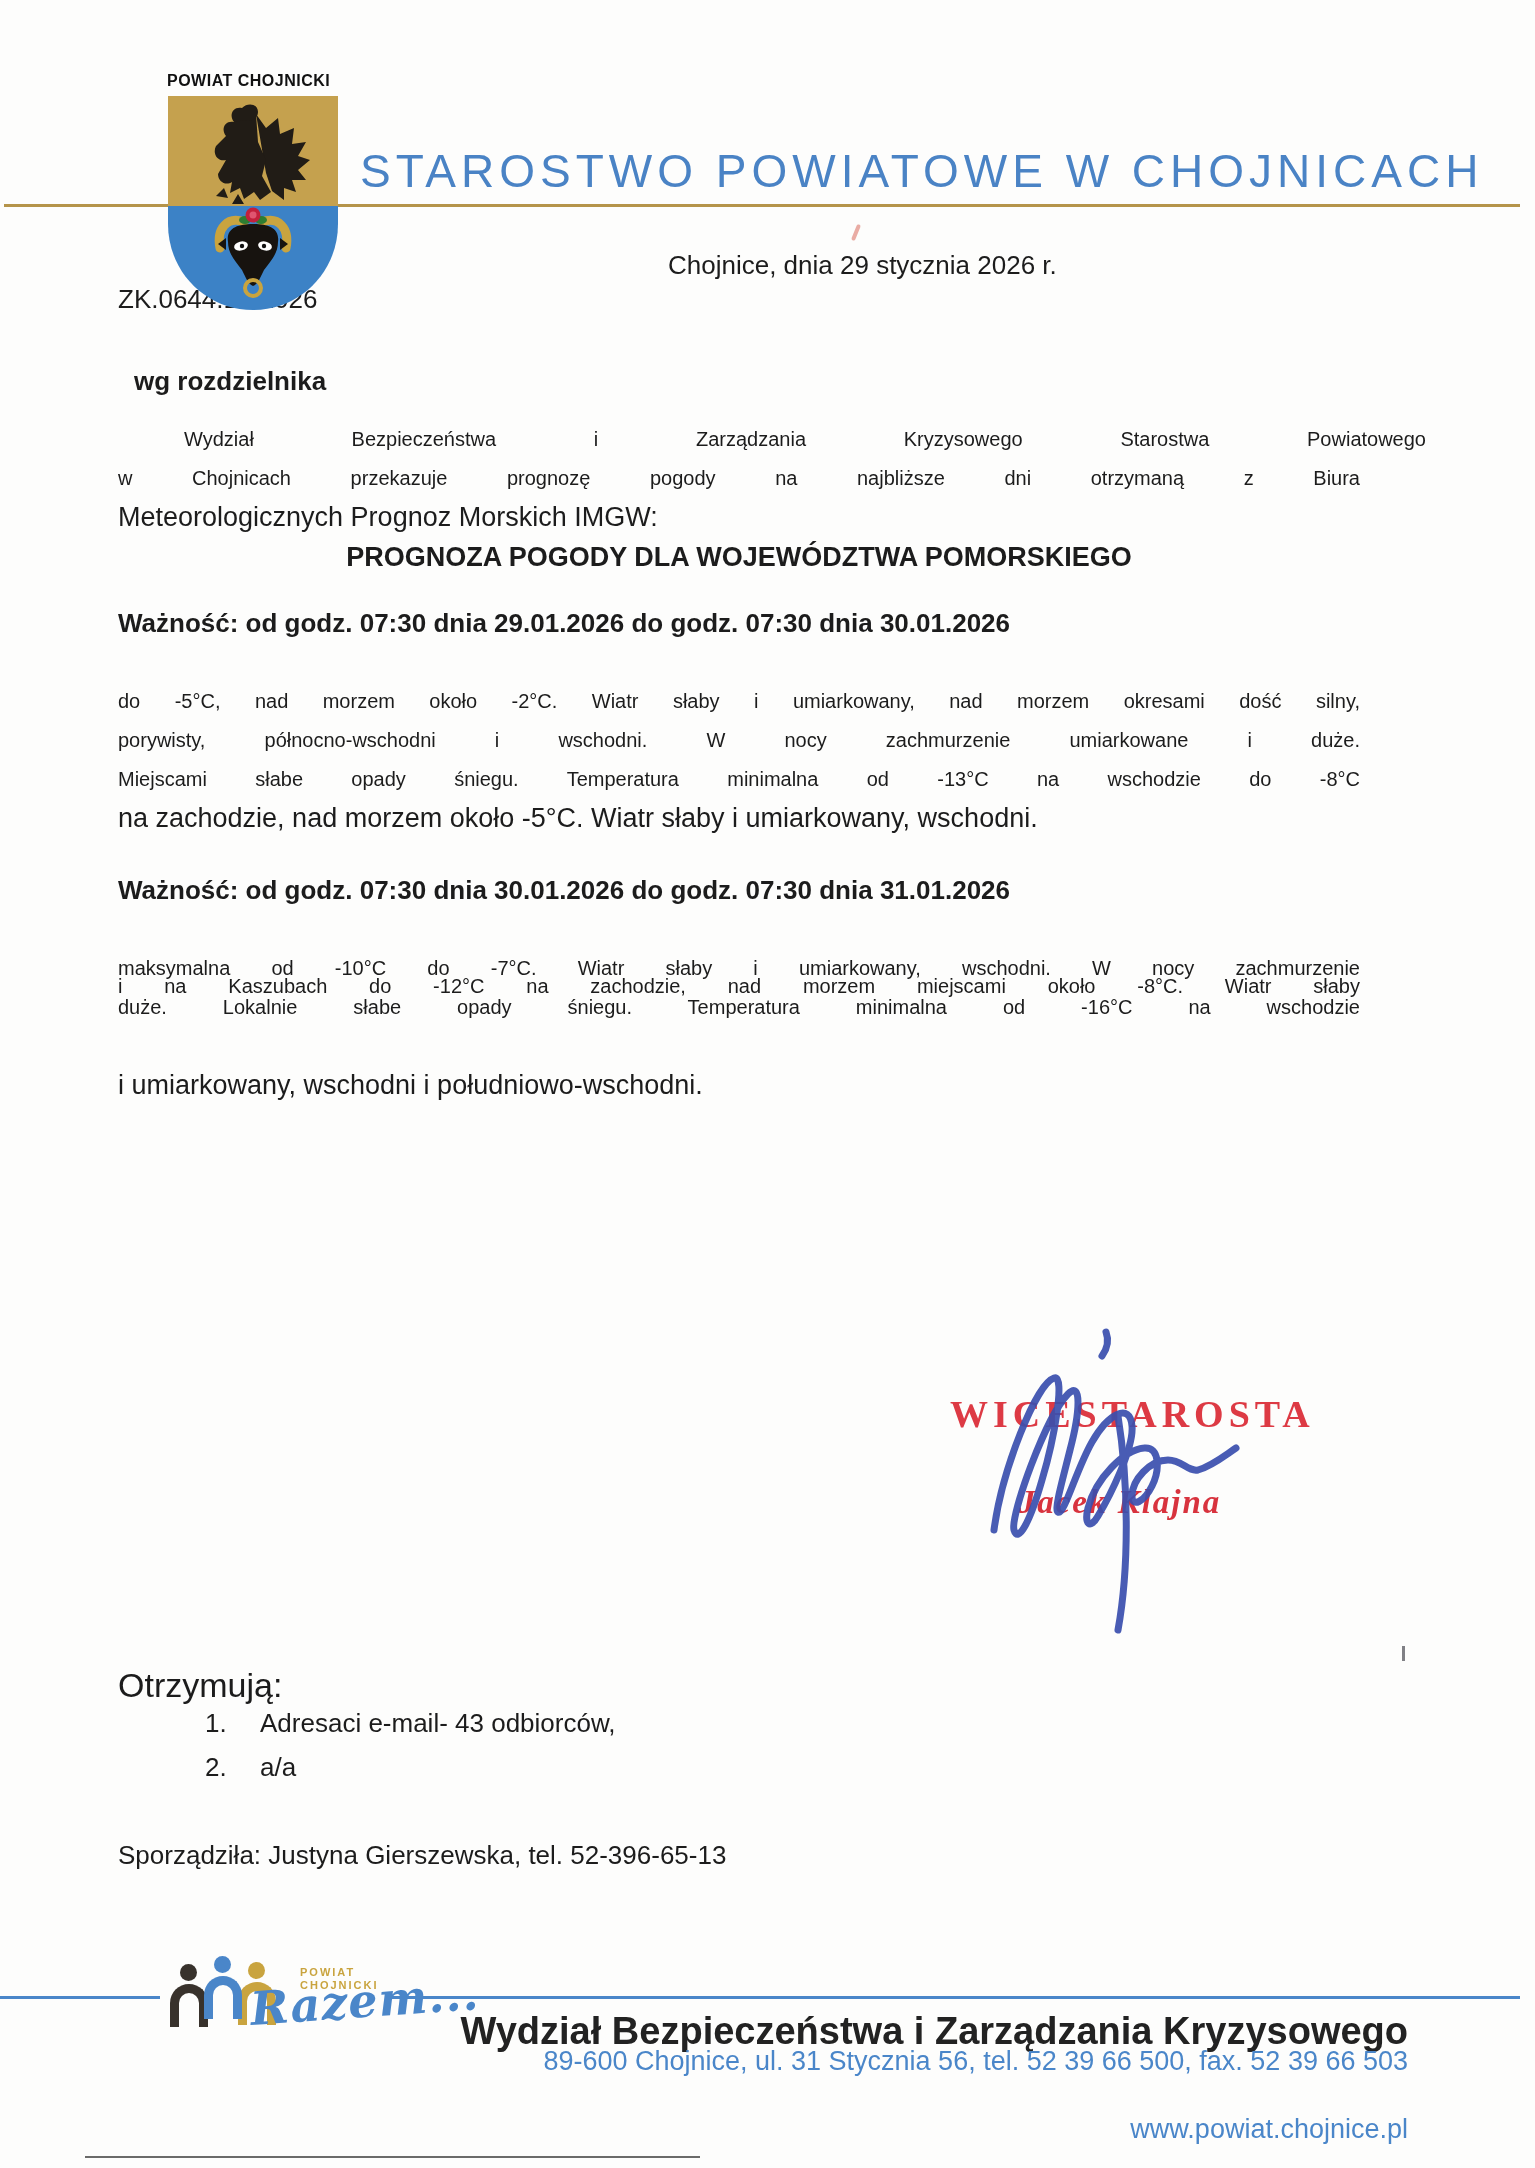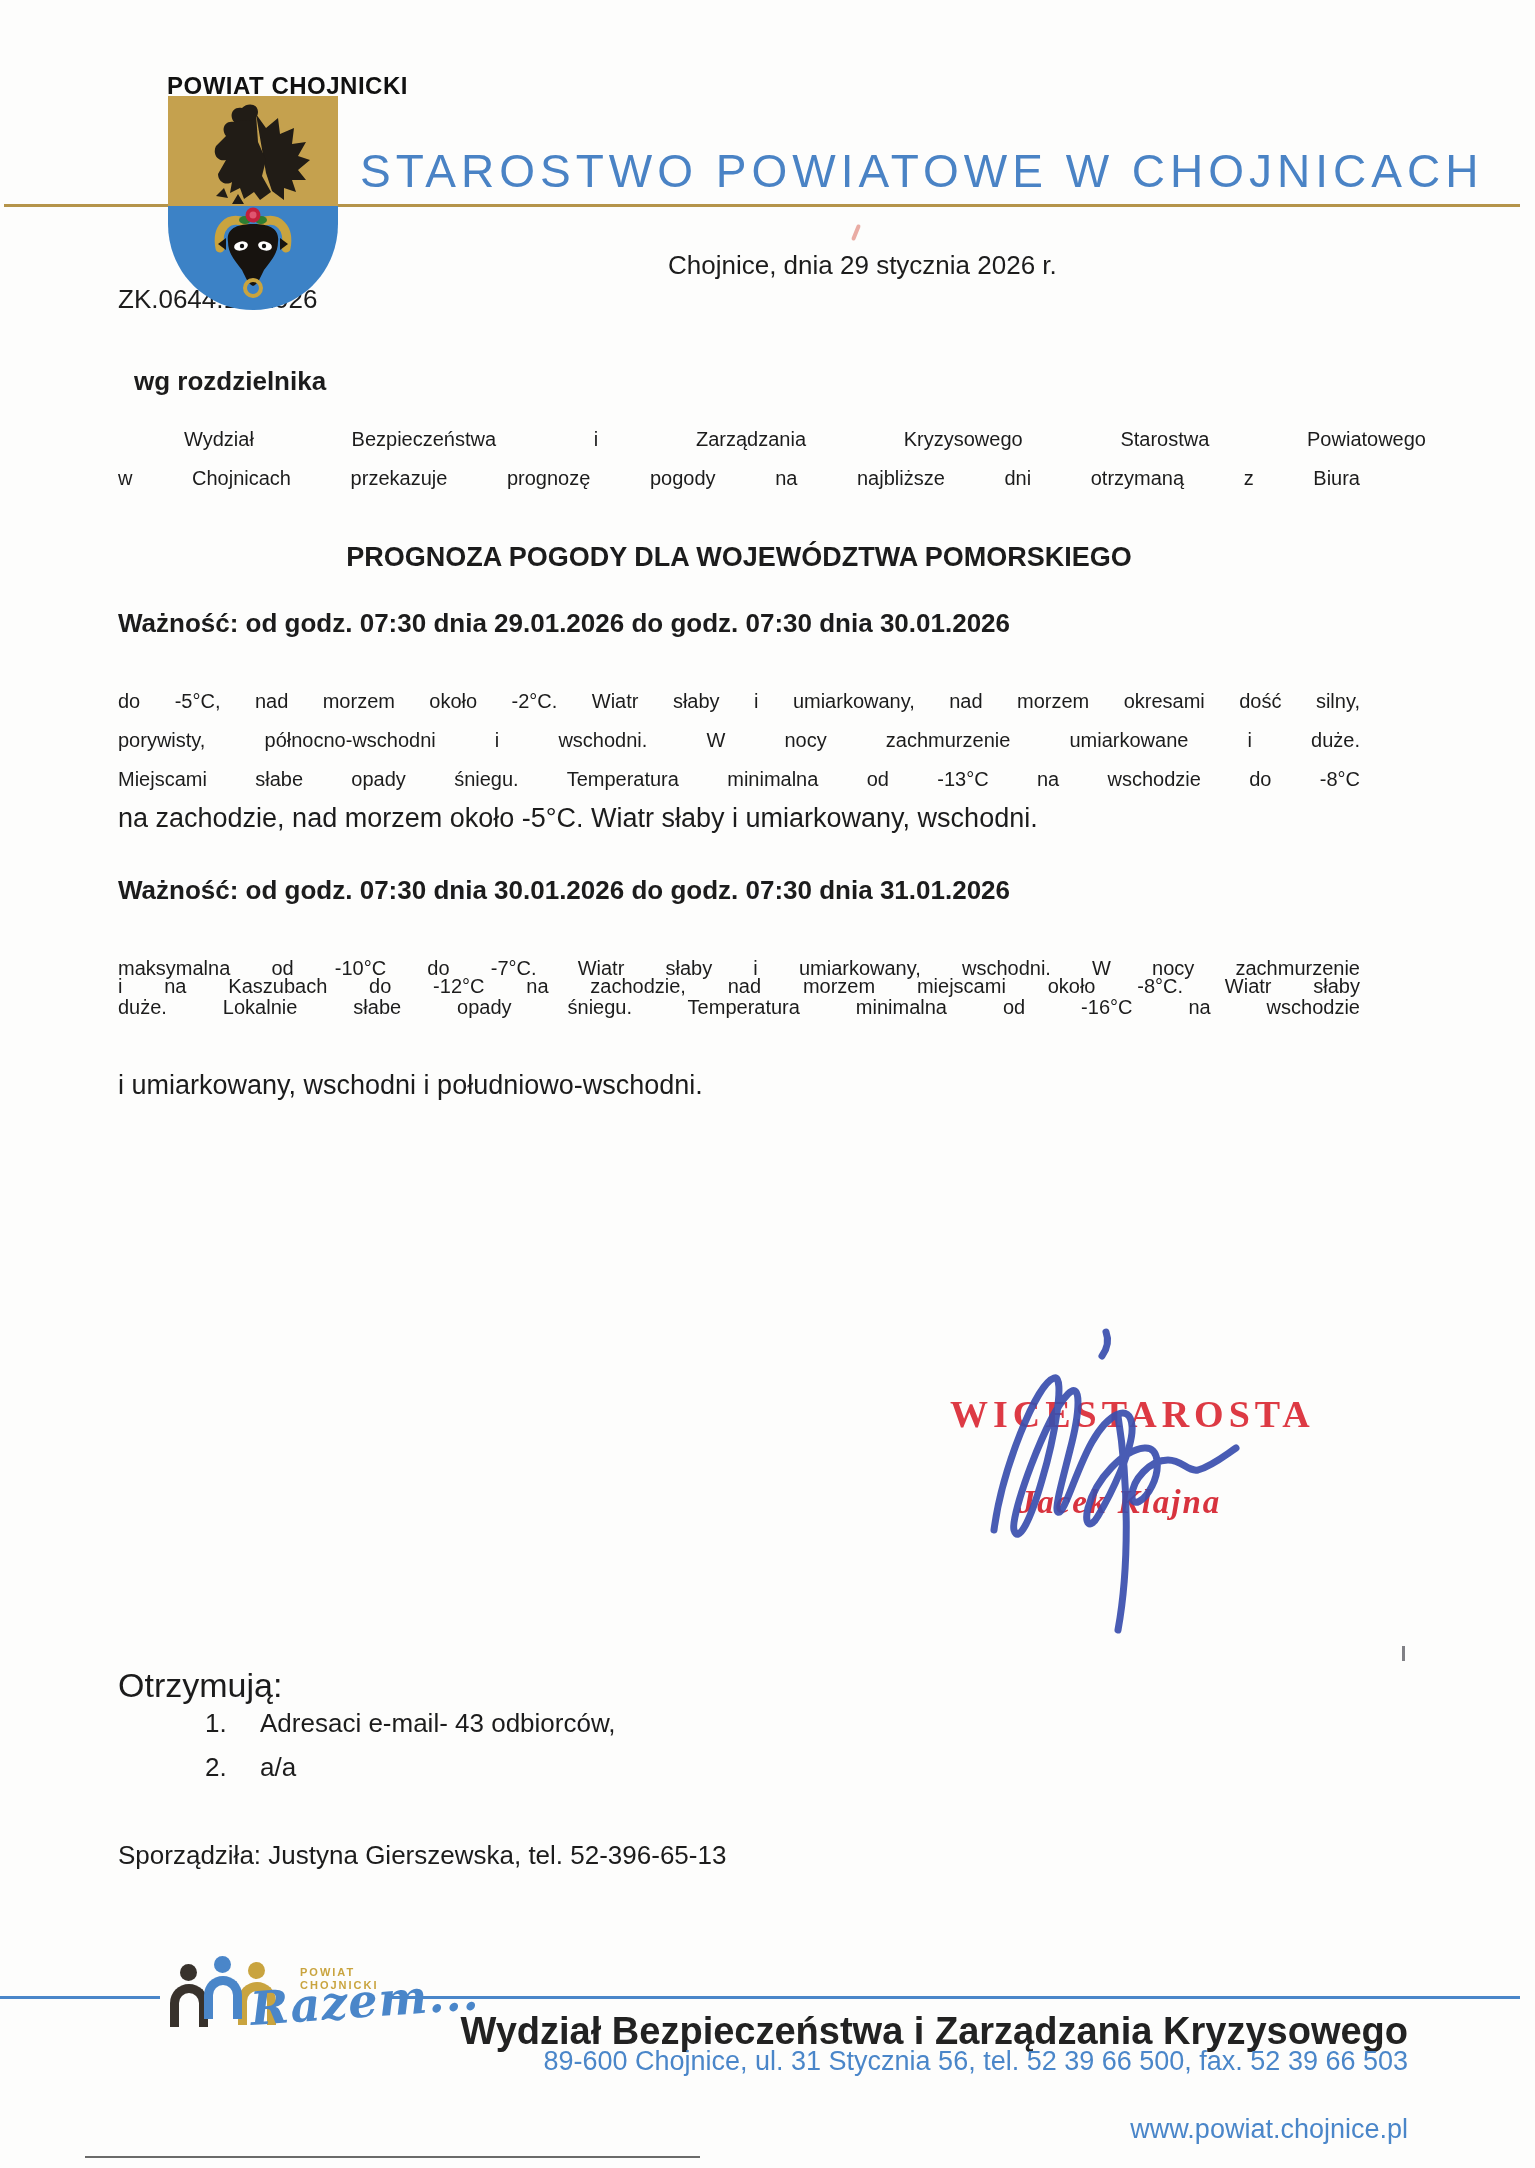--- a/index.html
+++ b/index.html
@@ -3,21 +3,21 @@
 <meta charset="utf-8">
 <style>
   html,body{margin:0;padding:0;background:#e8e8e8;}
   .page{
     position:relative;width:1535px;height:2168px;margin:0 auto;
     background:#fdfdfc;overflow:hidden;
     font-family:"Liberation Sans",sans-serif;color:#1c1c1c;
   }
   .abs{position:absolute;}
   
-  .crest-label{left:167px;top:72px;font-size:24px;font-weight:bold;letter-spacing:.5px;color:#111;}
+  .crest-label{left:167px;top:72px;font-size:16px;font-weight:bold;letter-spacing:.5px;color:#111;}
   .gold-rule{left:4px;top:204px;width:1516px;height:3px;background:#b5944a;z-index:1;}
   .shield{left:168px;top:96px;width:170px;height:214px;z-index:2;}
   .page-title{left:360px;top:144px;font-size:46px;letter-spacing:5px;color:#4a83c5;white-space:nowrap;}
   
   .place-date{left:668px;top:250px;font-size:26px;}
   .ref-number{left:118px;top:284px;font-size:26px;}
   .wg{left:134px;top:366px;width:1242px;text-align:left;font-weight:bold;font-size:26px;}
   
   .col{left:118px;width:1242px;}
   .bline{font-size:27px;line-height:39px;height:39px;overflow:visible;white-space:nowrap;}
@@ -110,20 +110,21 @@
 
   <div class="abs page-title">STAROSTWO POWIATOWE W CHOJNICACH</div>
 
   <div class="abs speck-pink"></div>
   <div class="abs place-date">Chojnice, dnia 29 stycznia 2026 r.</div>
   <div class="abs ref-number">ZK.0644.18.2026</div>
   <div class="abs wg">wg rozdzielnika</div>
 
   <div class="abs col jline indent" style="top:420px">Wydział Bezpieczeństwa i Zarządzania Kryzysowego Starostwa Powiatowego</div>
   <div class="abs col jline" style="top:459px">w Chojnicach przekazuje  prognozę pogody na najbliższe dni otrzymaną z Biura</div>
+  <div class="abs col lline" style="top:498px">Meteorologicznych Prognoz Morskich IMGW:</div>
 
   <div class="abs col heading">PROGNOZA POGODY DLA WOJEWÓDZTWA POMORSKIEGO</div>
 
   <div class="abs col bline validity" style="top:604px">Ważność: od godz. 07:30 dnia 29.01.2026 do godz. 07:30 dnia 30.01.2026</div>
   <div class="abs col jline" style="top:682px">do -5°C, nad morzem około -2°C. Wiatr słaby i umiarkowany, nad morzem okresami dość silny,</div>
   <div class="abs col jline" style="top:721px">porywisty, północno-wschodni i wschodni. W nocy zachmurzenie umiarkowane i duże.</div>
   <div class="abs col jline" style="top:760px">Miejscami słabe opady śniegu. Temperatura minimalna od -13°C na wschodzie do -8°C</div>
   <div class="abs col lline" style="top:799px">na zachodzie, nad morzem około -5°C. Wiatr słaby i umiarkowany, wschodni.</div>
 
   <div class="abs col bline validity" style="top:871px">Ważność: od godz. 07:30 dnia 30.01.2026 do godz. 07:30 dnia 31.01.2026</div>

